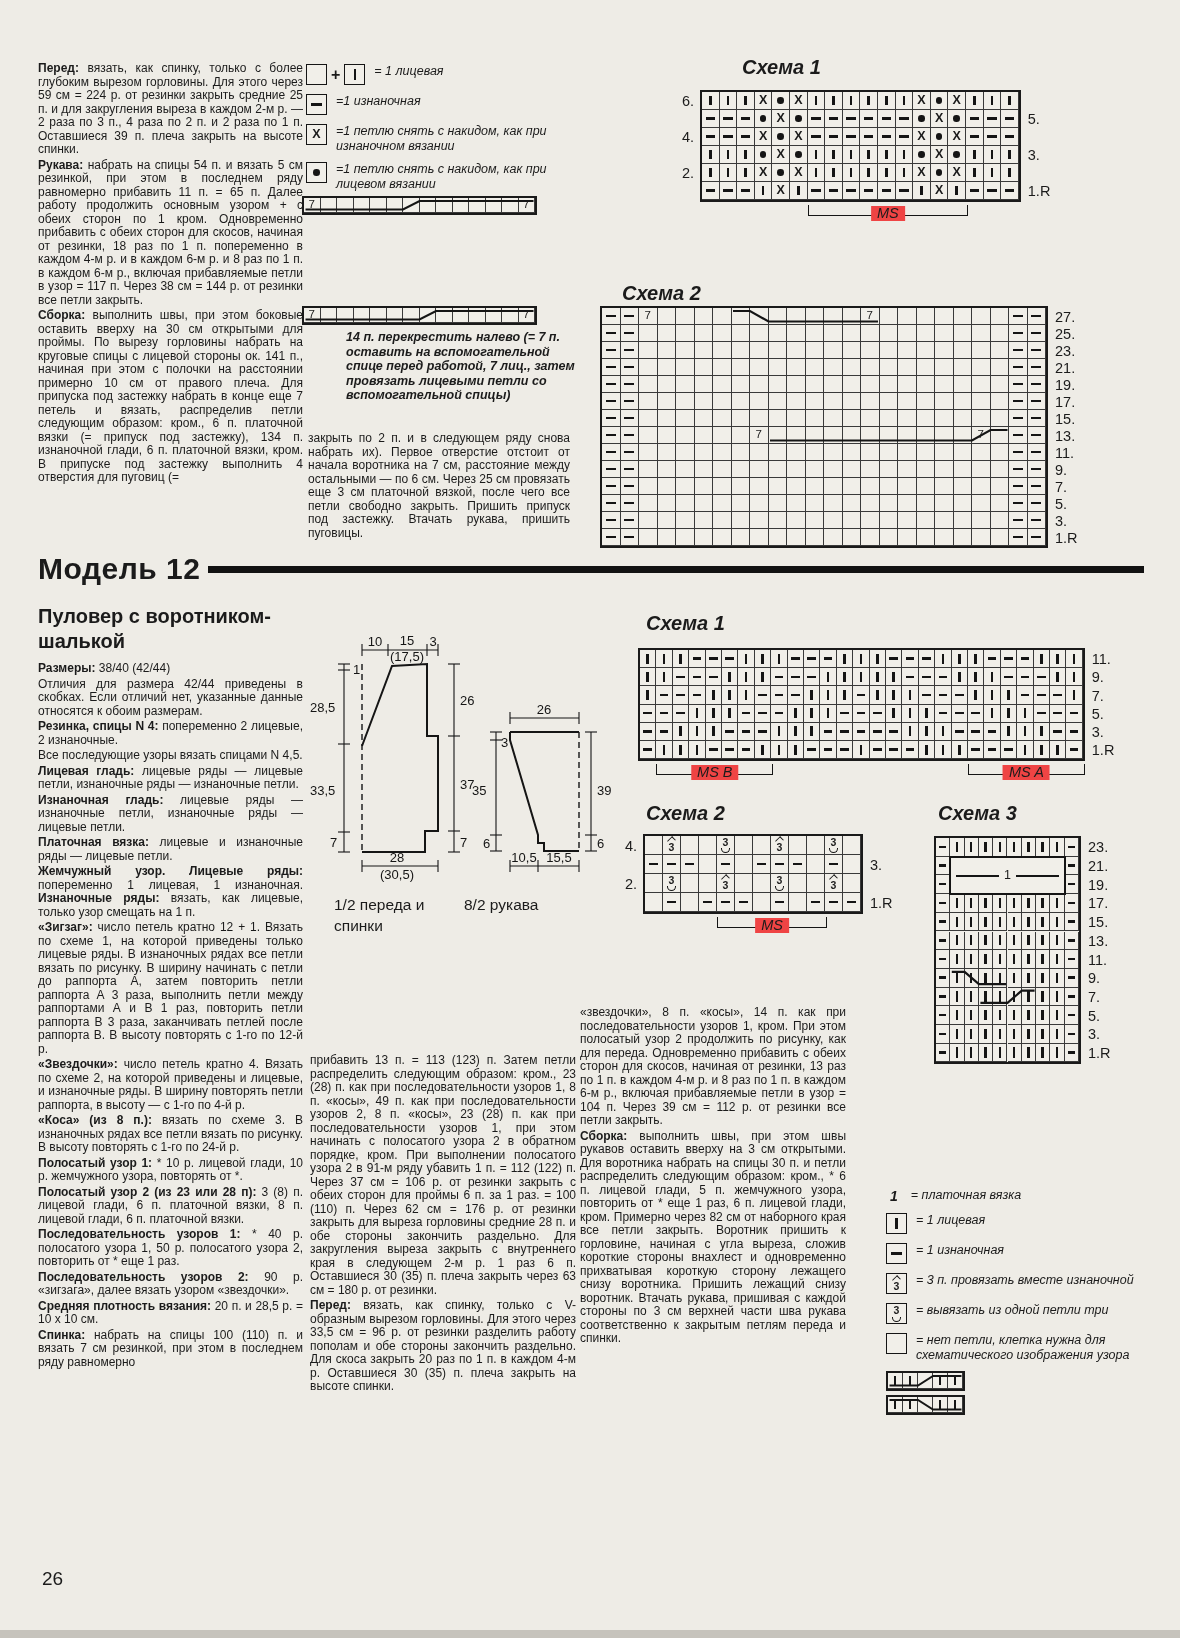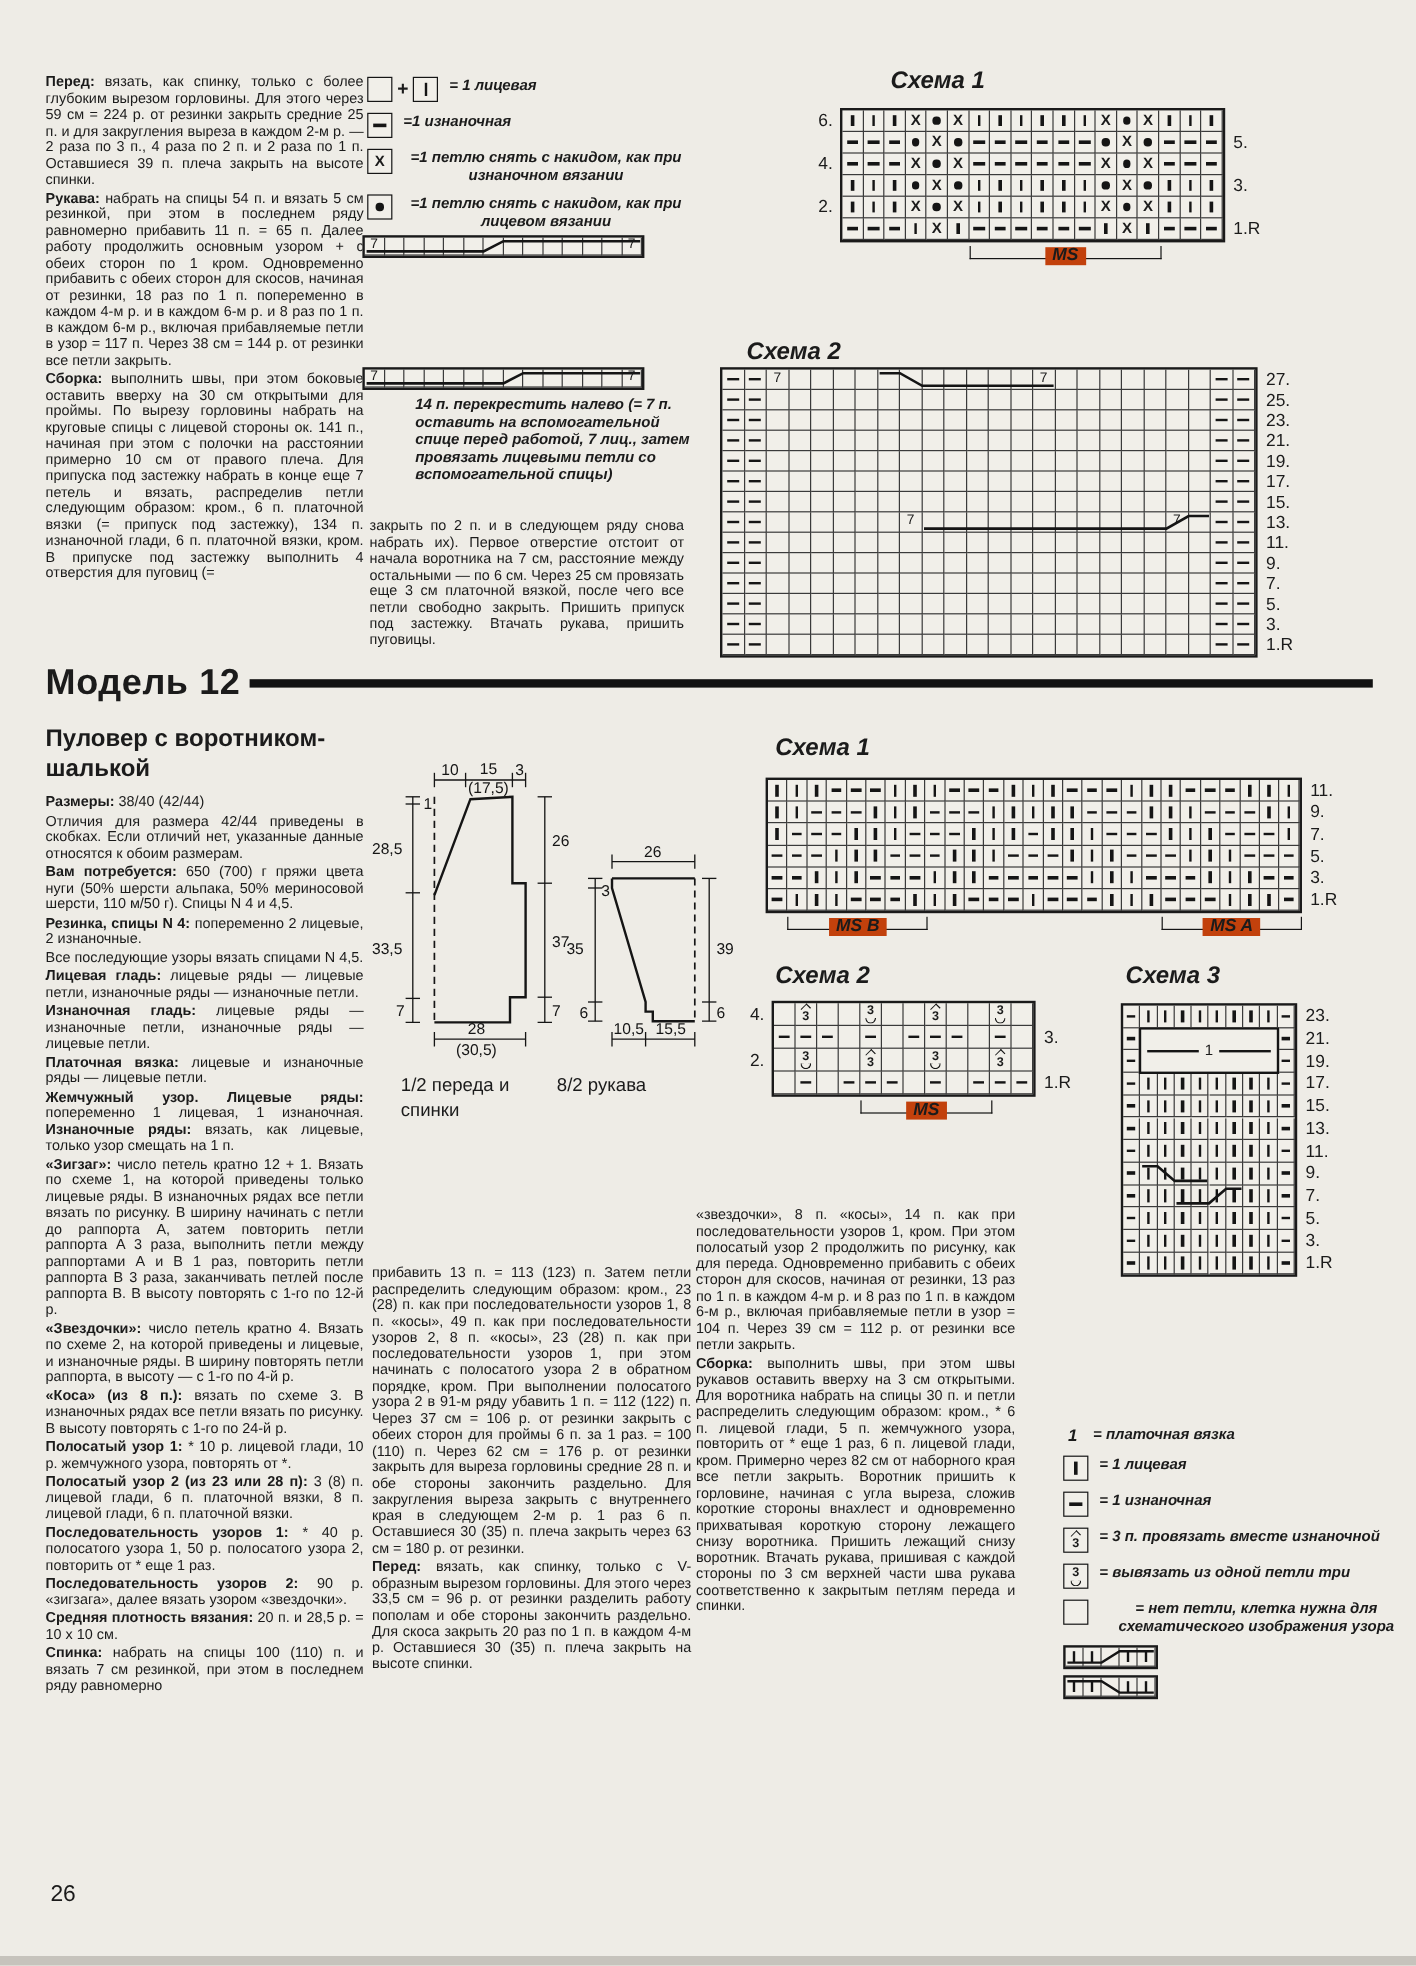--- a/index.html
+++ b/index.html
@@ -22,29 +22,29 @@
   .g-dot{width:6.5px;height:6.5px;border-radius:50%;background:#151515}
   .g-num{font-size:11.5px;line-height:1}
   .g-3{display:flex;flex-direction:column;align-items:center;font-size:10.5px;font-weight:700;line-height:1}
   .g-3 .hat{width:6px;height:6px;border-top:1.5px solid #151515;border-right:1.5px solid #151515;
             transform:rotate(-45deg) scaleY(.75);margin-bottom:-2px}
   .g-3 .smile{width:7px;height:4px;border:1.4px solid #151515;border-top:none;border-radius:0 0 7px 7px;margin-top:1px}
   .rlab{position:absolute;font-size:14.5px;white-space:nowrap}
   .rlab.l{width:38px;text-align:right}
   .brk{position:absolute;height:10px;border-left:1.8px solid #151515;border-right:1.8px solid #151515;
        border-bottom:1.8px solid #151515}
-  .brk span{position:absolute;left:50%;top:1px;transform:translateX(-50%);background:#c2410c;padding:0 6px;
-            font-style:italic;font-weight:700;font-size:14.5px;line-height:1;white-space:nowrap}
+  .brk span{position:absolute;left:50%;top:1px;transform:translateX(-50%);background:#ef4444;padding:0 6px;
+            font-style:italic;font-weight:400;font-size:14.5px;line-height:1;white-space:nowrap}
   .merge{position:absolute;background:#f1efe9;border:2px solid #151515;display:flex;align-items:center;justify-content:center}
   .merge i{position:absolute;left:5px;right:5px;top:50%;height:1.5px;background:#151515}
   .merge span{position:relative;background:#f1efe9;padding:0 5px;font-size:12.5px}
   .lrow{display:flex;gap:9px;margin-bottom:9px;align-items:flex-start}
   .lsym{display:flex;align-items:center;gap:4px;flex:none}
   .lbox{width:19px;height:19px;border:1.8px solid #151515;background:#f1efe9;display:flex;align-items:center;justify-content:center;flex:none}
-  .llab{font-style:italic;font-weight:700;font-size:12.5px;line-height:14.5px;text-align:center}
+  .llab{font-style:italic;font-weight:400;font-size:12.5px;line-height:14.5px;text-align:left}
   .lone{font-style:italic;font-weight:700;font-size:14px;padding:0 4px}
   .lcap{font-style:italic;font-weight:700;font-size:12.5px;line-height:14.5px;margin:3px 0 10px 40px;text-align:left}
   .capt{position:absolute;font-size:15.5px;white-space:nowrap}
   .pagenum{position:absolute;font-size:19px}
   .botstrip{position:absolute;left:0;right:0;bottom:0;height:8px;background:#c6c3bc}
   svg text{font-family:"Liberation Sans",sans-serif;font-size:13px;fill:#151515}
 </style>
 </head>
 <body>
 
@@ -964,21 +964,20 @@
   <div class="abs h-model" style="left:38px;top:552px">Модель 12</div>
   <div class="rule" style="left:208px;top:566px;width:936px;height:7px"></div>
   <div class="abs h-sub" style="left:38px;top:604px;width:280px">
     <span>Пуловер с воротником-</span><br>
     <span>шалькой</span>
   </div>
 
   <div class="abs col" style="left:38px;top:662px;width:265px">
       <p><b>Размеры:</b> 38/40 (42/44)</p>
       <p>Отличия для размера 42/44 приведены в скобках. Если отличий нет, указанные данные относятся к обоим размерам.</p>
-      <p><b>Вам потребуется:</b> 650 (700) г пряжи цвета нуги (50% шерсти альпака, 50% мериносовой шерсти, 110 м/50 г). Спицы N 4 и 4,5.</p>
       <p><b>Резинка, спицы N 4:</b> попеременно 2 лицевые, 2 изнаночные.</p>
       <p>Все последующие узоры вязать спицами N 4,5.</p>
       <p><b>Лицевая гладь:</b>  лицевые  ряды — лицевые петли, изнаночные ряды — изнаночные петли.</p>
       <p><b>Изнаночная гладь:</b> лицевые ряды — изнаночные петли, изнаночные ряды — лицевые петли.</p>
       <p><b>Платочная вязка:</b> лицевые и изнаночные ряды — лицевые петли.</p>
       <p><b>Жемчужный узор. Лицевые ряды:</b> попеременно 1 лицевая, 1 изнаночная. <b>Изнаночные ряды:</b> вязать, как лицевые, только узор смещать на 1 п.</p>
       <p><b>«Зигзаг»:</b> число петель кратно 12 + 1. Вязать по схеме 1, на которой приведены только лицевые ряды. В изнаночных рядах все петли вязать по рисунку. В ширину начинать с петли до раппорта А, затем повторить петли раппорта А 3 раза, выполнить петли между раппортами А и В 1 раз, повторить петли раппорта В 3 раза, заканчивать петлей после раппорта В. В высоту повторять с 1-го по 12-й р.</p>
       <p><b>«Звездочки»:</b> число петель кратно 4. Вязать по схеме 2, на которой приведены и лицевые, и изнаночные ряды. В ширину повторять петли раппорта, в высоту — с 1-го по 4-й р.</p>
       <p><b>«Коса» (из 8 п.):</b> вязать по схеме 3. В изнаночных рядах все петли вязать по рисунку. В высоту повторять с 1-го по 24-й р.</p>
       <p><b>Полосатый узор 1:</b> * 10 р. лицевой глади, 10 р. жемчужного узора, повторять от *.</p>

